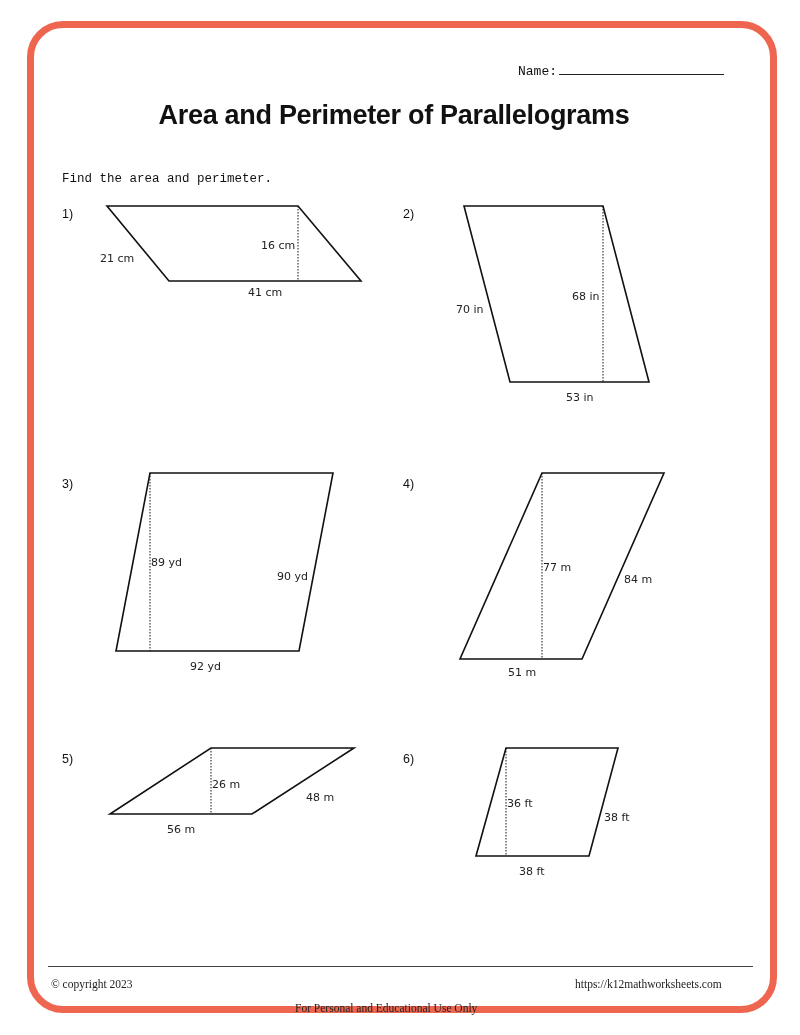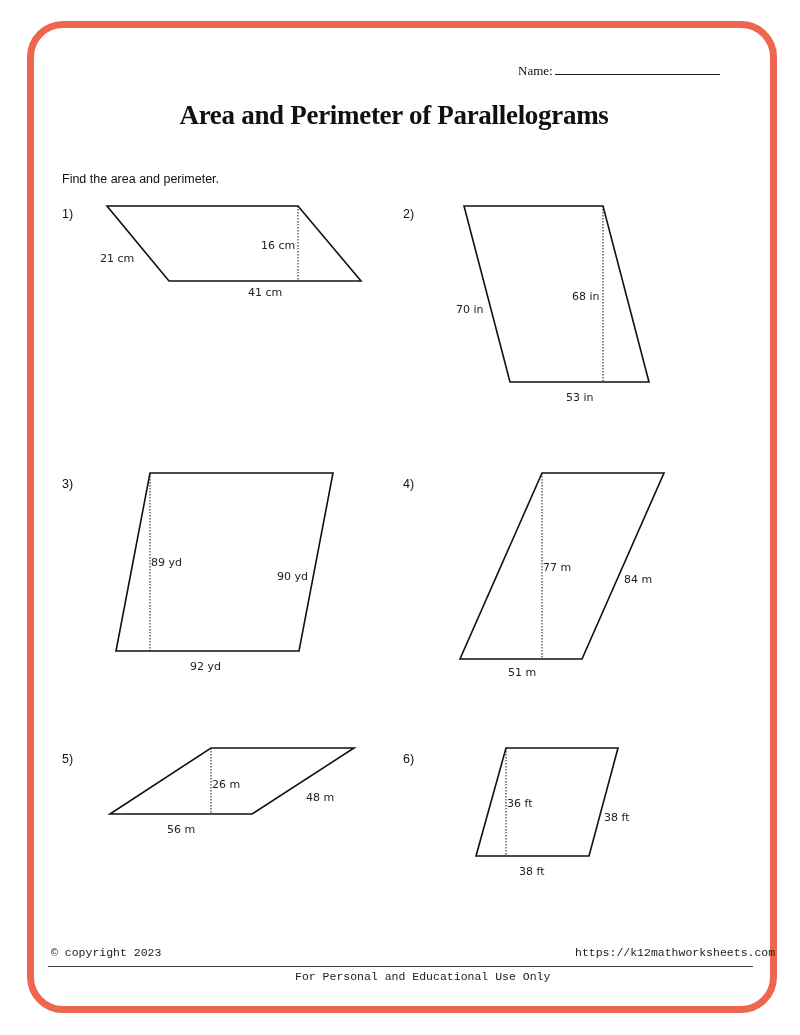--- a/index.html
+++ b/index.html
@@ -1,26 +1,26 @@
 <!DOCTYPE html>
 <html><head>
 <meta charset="utf-8">
 <style>
   html, body { margin:0; padding:0; background:#ffffff; }
   body { width:800px; height:1035px; position:relative; overflow:hidden; font-family:"DejaVu Sans", sans-serif; color:#111; }
   .frame { position:absolute; left:27px; top:21px; width:736px; height:978px; border:7px solid #EE6650; border-radius:36px; }
-  .name-line { position:absolute; left:518px; top:62px; font-size:13px; font-family:Liberation Serif, serif; }
+  .name-line { position:absolute; left:518px; top:62px; font-size:13px; font-family:Liberation Mono, monospace; }
   .name-line .blank { display:inline-block; width:165px; border-bottom:1px solid #222; margin-left:2px; height:12px; vertical-align:baseline; }
-  .title { position:absolute; left:0; width:788px; top:100px; text-align:center; font-size:27px; font-weight:bold; font-family:Liberation Serif, serif; letter-spacing:-0.3px; }
-  .instr { position:absolute; left:62px; top:172px; font-size:12.5px; font-family:Liberation Sans, sans-serif;text-align:center; }
+  .title { position:absolute; left:0; width:788px; top:100px; text-align:center; font-size:27px; font-weight:bold; font-family:Liberation Sans, sans-serif; letter-spacing:-0.3px; }
+  .instr { position:absolute; left:62px; top:172px; font-size:12.5px; font-family:Liberation Mono, monospace;text-align:center; }
   .qnum { position:absolute; font-size:12.5px; font-family:"Liberation Sans", sans-serif; }
   svg.shapes { position:absolute; left:0; top:0; }
   .lbl { font-family:"DejaVu Sans", sans-serif; font-size:11px; fill:#222; }
   .footer-rule { position:absolute; left:48px; top:966px; width:705px; height:1px; background:#444; }
-  .footer { position:absolute; top:946px; font-size:11.5px; font-family:Liberation Mono, monospace; color:#222; }
+  .footer { position:absolute; top:978px; font-size:11.5px; font-family:Liberation Serif, serif; color:#222; }
 </style>
 </head>
 <body>
 
 <div class="frame"></div>
 
 <div class="name-line">
   <span>Name:</span><span class="blank"></span>
 </div>
 

